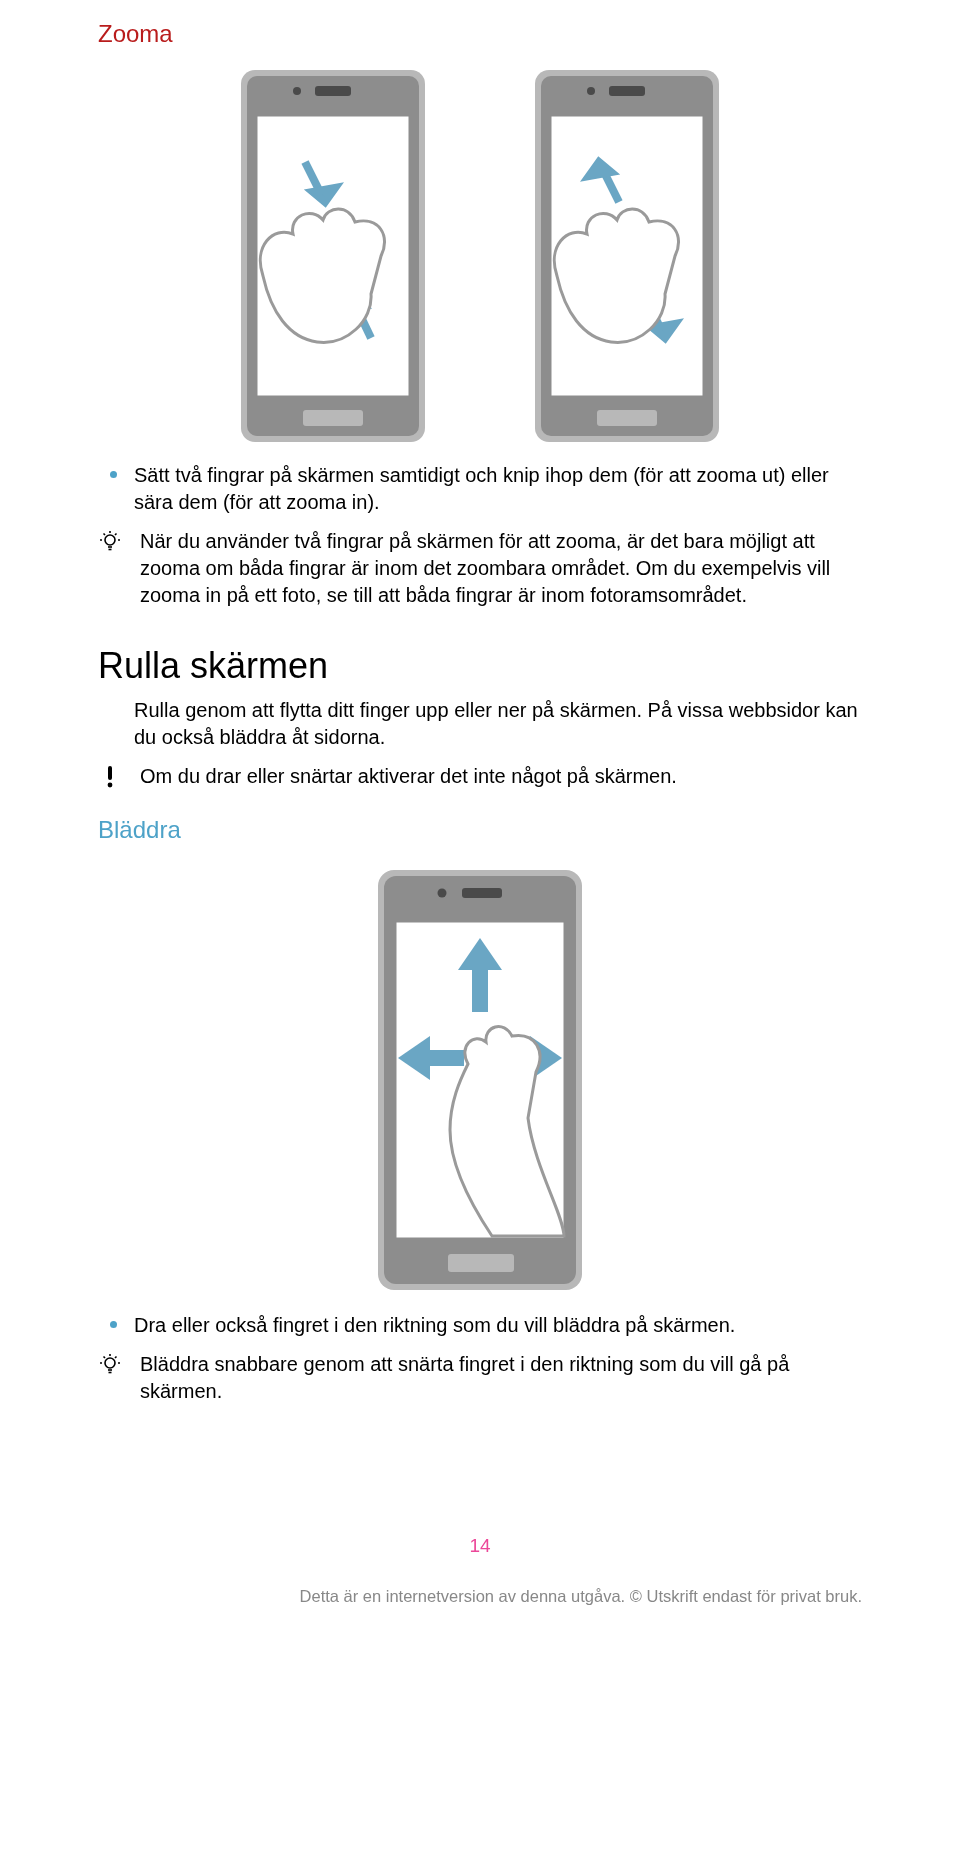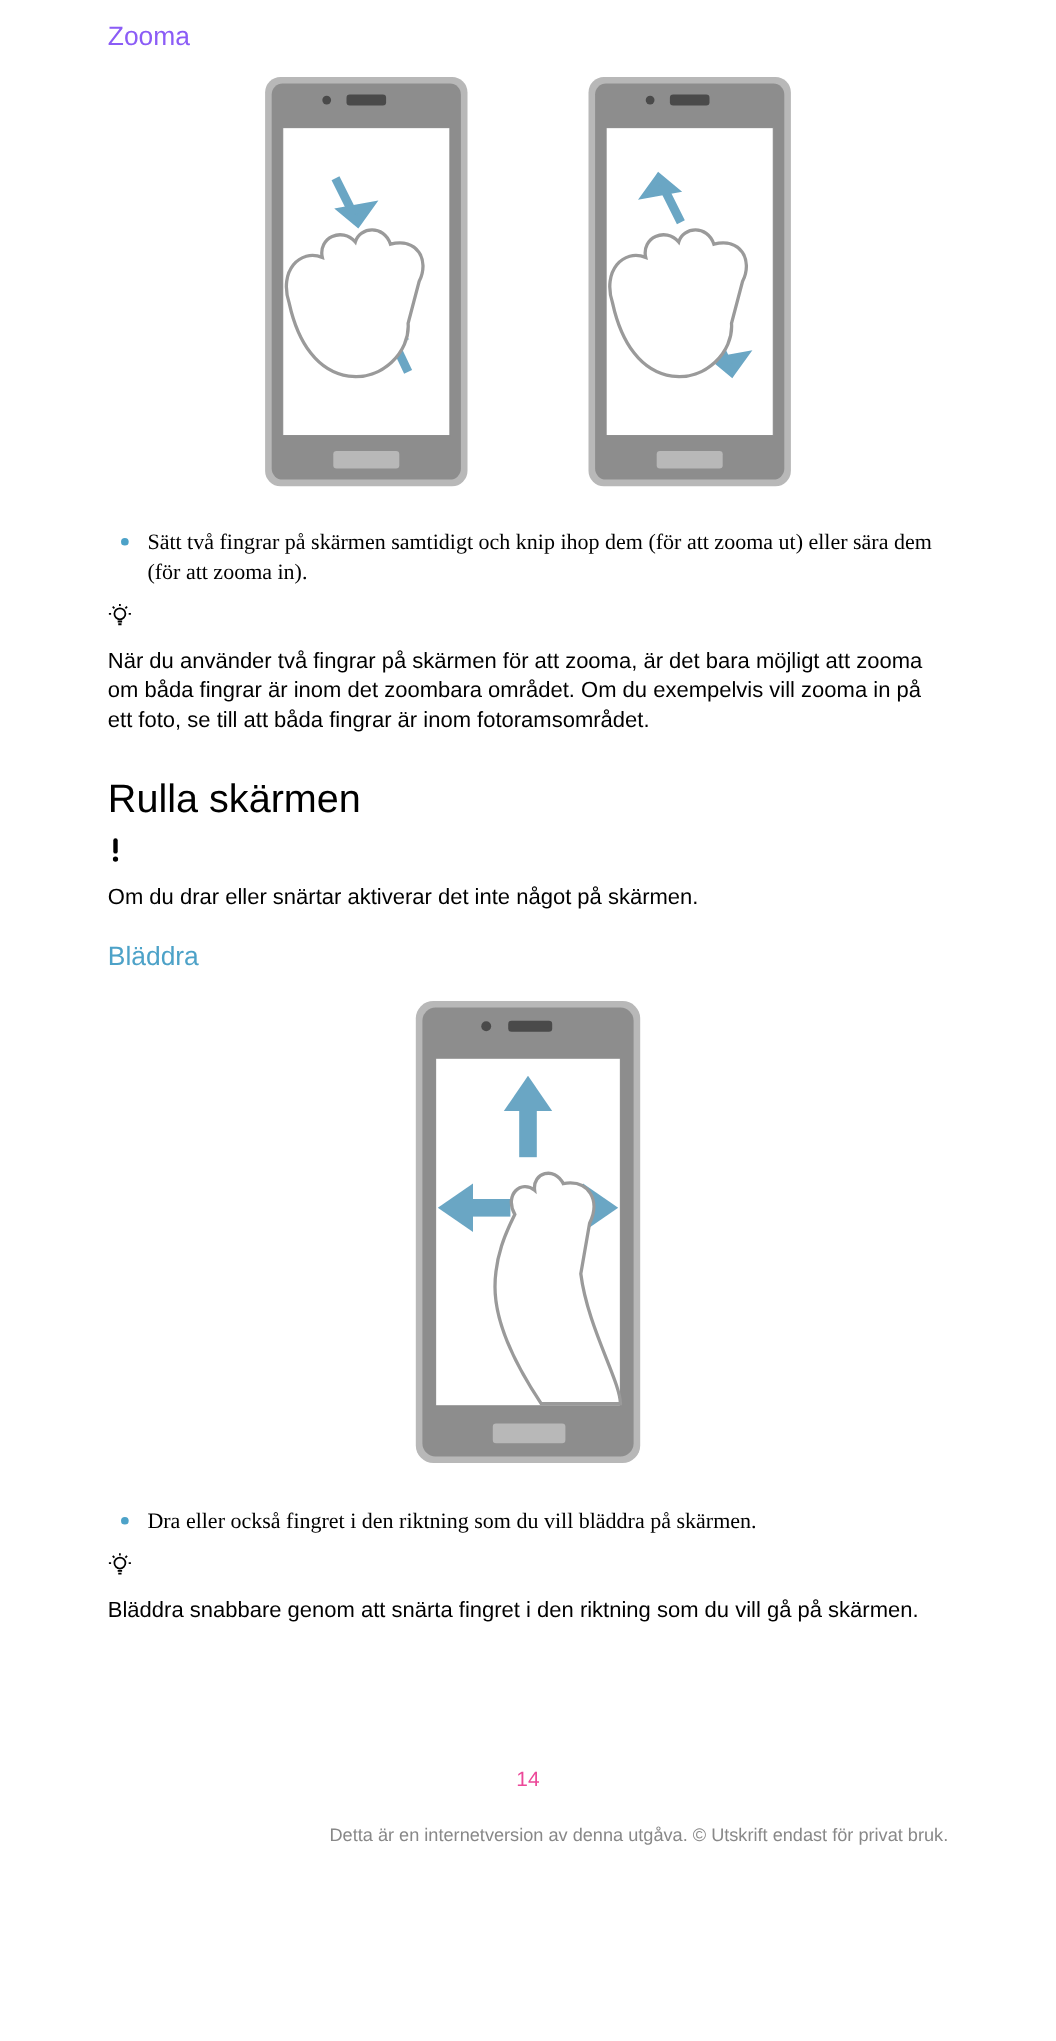--- a/index.html
+++ b/index.html
@@ -1,27 +1,27 @@
 <!DOCTYPE html>
 <html><head>
 <meta charset="utf-8">
 <style>
   * { box-sizing: border-box; margin: 0; padding: 0; }
   html, body { width: 960px; background: #fff; font-family: Arial, Helvetica, sans-serif; color: #000; }
   .page { width: 960px; min-height: 1855px; padding: 20px 98px 0 98px; position: relative; }
-  .h-section { color: #8b5cf6; font-size: 24px; font-weight: normal; margin: 0 0 18px 0; }
+  .h-section { color: #b91c1c; font-size: 24px; font-weight: normal; margin: 0 0 18px 0; }
   .h-sub { color: #4da2c8; font-size: 24px; font-weight: normal; margin: 26px 0 8px 0; }
   .h-black { color: #000; font-size: 36px; margin: 36px 0 10px 0; font-weight: normal; }
   p { font-size: 20px; line-height: 1.35; }
   .illus-row { display: flex; justify-content: center; gap: 74px; margin: 14px 0 10px 0; }
   .illus-single { display: flex; justify-content: center; margin: 22px 0 8px 0; }
-  ul.bulleted { list-style: none; margin-top: 34px; font-family: Liberation Serif, serif; }
+  ul.bulleted { list-style: none; margin-top: 16px; }
   ul.bulleted > li { position: relative; padding-left: 36px; font-size: 20px; line-height: 1.35; margin-bottom: 8px; }
   ul.bulleted > li::before { content: ""; position: absolute; left: 12px; top: 9px; width: 7px; height: 7px; background: #4da2c8; border-radius: 50%; }
-  .note-row { display: flex; align-items: flex-start; gap: 18px; margin-top: 12px; flex-direction: column; }
+  .note-row { display: flex; align-items: flex-start; gap: 18px; margin-top: 12px; }
   .note-icon { flex: 0 0 24px; display: flex; justify-content: center; padding-top: 2px; }
   .note-row p { flex: 1; }
   .page-num { text-align: center; color: #ec4899; font-size: 19px; margin-top: 130px; }
   .footer-line { text-align: right; color: #888; font-size: 16.5px; margin-top: 30px; padding-bottom: 18px; }
 </style>
 </head>
 <body>
 
 <div class="page">
 
@@ -85,20 +85,21 @@
           <line x1="17.5" y1="3.5" x2="16" y2="5"></line>
           <line x1="9" y1="17" x2="13" y2="17"></line>
           <line x1="9.5" y1="19.5" x2="12.5" y2="19.5"></line>
         </g>
       </svg>
     </span>
     <p>När du använder två fingrar på skärmen för att zooma, är det bara möjligt att zooma om båda fingrar är inom det zoombara området. Om du exempelvis vill zooma in på ett foto, se till att båda fingrar är inom fotoramsområdet.</p>
   </div>
 
   <h2 class="h-black">Rulla skärmen</h2>
+  <p style="padding-left:36px;">Rulla genom att flytta ditt finger upp eller ner på skärmen. På vissa webbsidor kan du också bläddra åt sidorna.</p>
 
   <div class="note-row">
     <span class="note-icon">
       <svg width="14" height="24" viewBox="0 0 14 24">
         <rect x="5" y="1" width="4" height="14" rx="2" fill="#000"></rect>
         <circle cx="7" cy="20" r="2.4" fill="#000"></circle>
       </svg>
     </span>
     <p>Om du drar eller snärtar aktiverar det inte något på skärmen.</p>
   </div>

